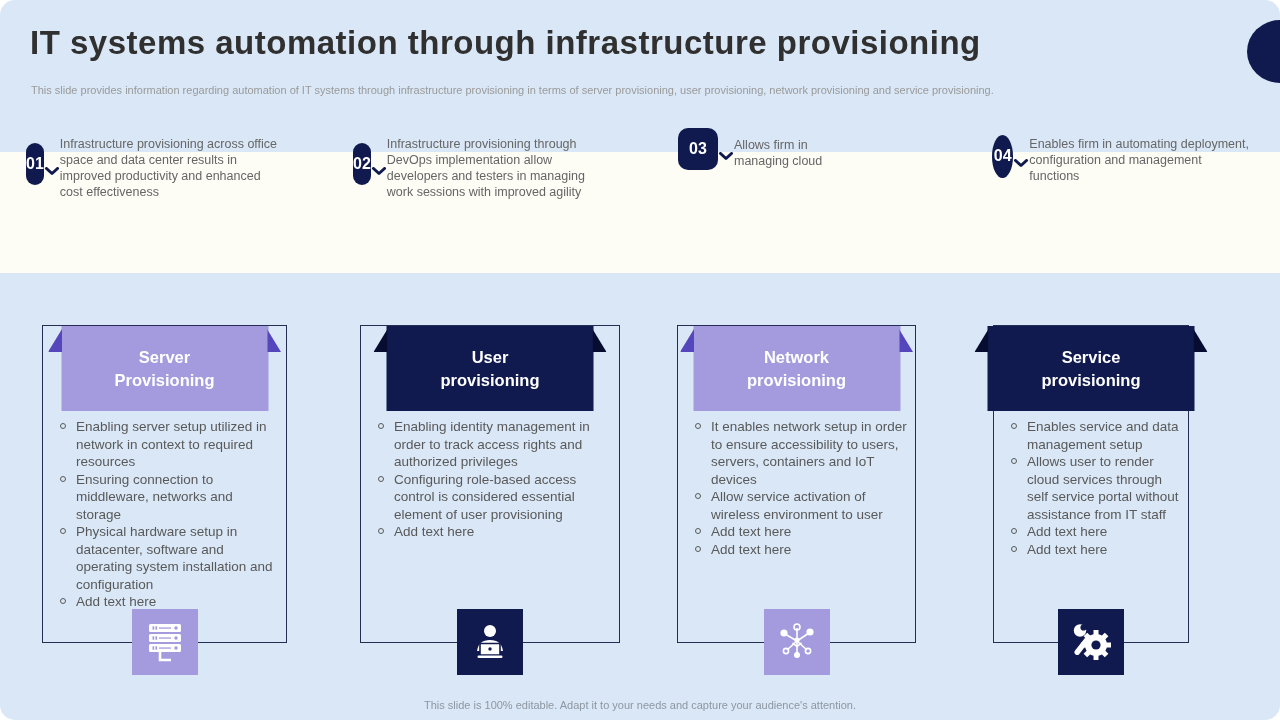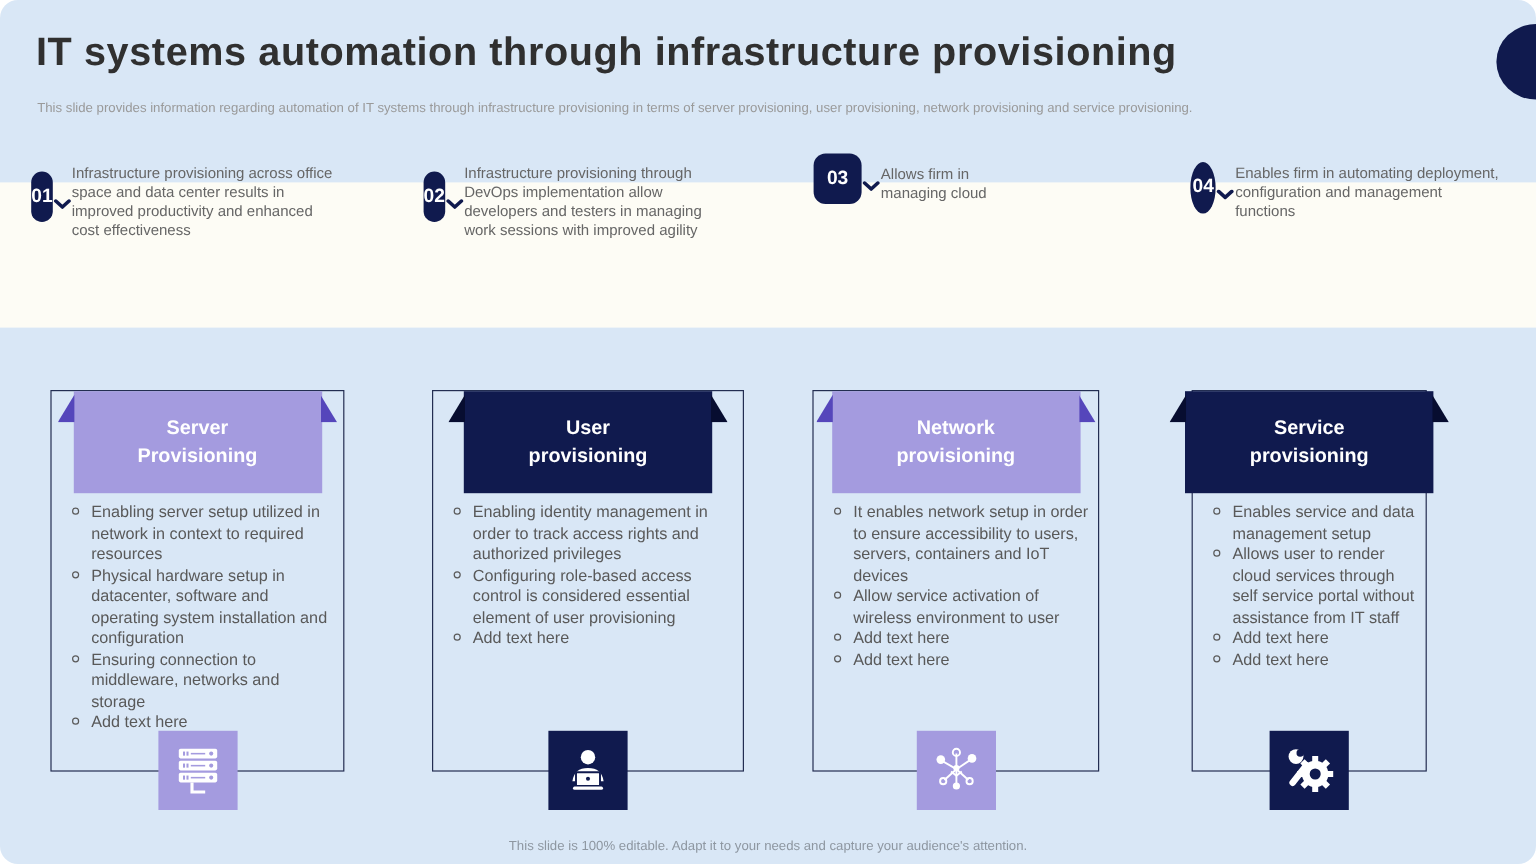--- a/index.html
+++ b/index.html
@@ -112,25 +112,25 @@
           <div class="fold fold-right"></div>
           <h3 class="banner-title">Server Provisioning</h3>
         </div>
         <ul class="col-list">
           <li>
             <span class="bullet-o"></span>
             <span>Enabling server setup utilized in network in context to required resources</span>
           </li>
           <li>
             <span class="bullet-o"></span>
+            <span>Ensuring connection to middleware, networks and storage</span>
+          </li>
+          <li>
+            <span class="bullet-o"></span>
             <span>Physical hardware setup in datacenter, software and operating system installation and configuration</span>
-          </li>
-          <li>
-            <span class="bullet-o"></span>
-            <span>Ensuring connection to middleware, networks and storage</span>
           </li>
           <li>
             <span class="bullet-o"></span>
             <span>Add text here</span>
           </li>
         </ul>
         <div class="icon-tile">
           <svg width="42" height="46" viewBox="0 0 42 46">
             <g fill="#fff">
               <rect x="5" y="5" width="32" height="8" rx="1.5"></rect>

